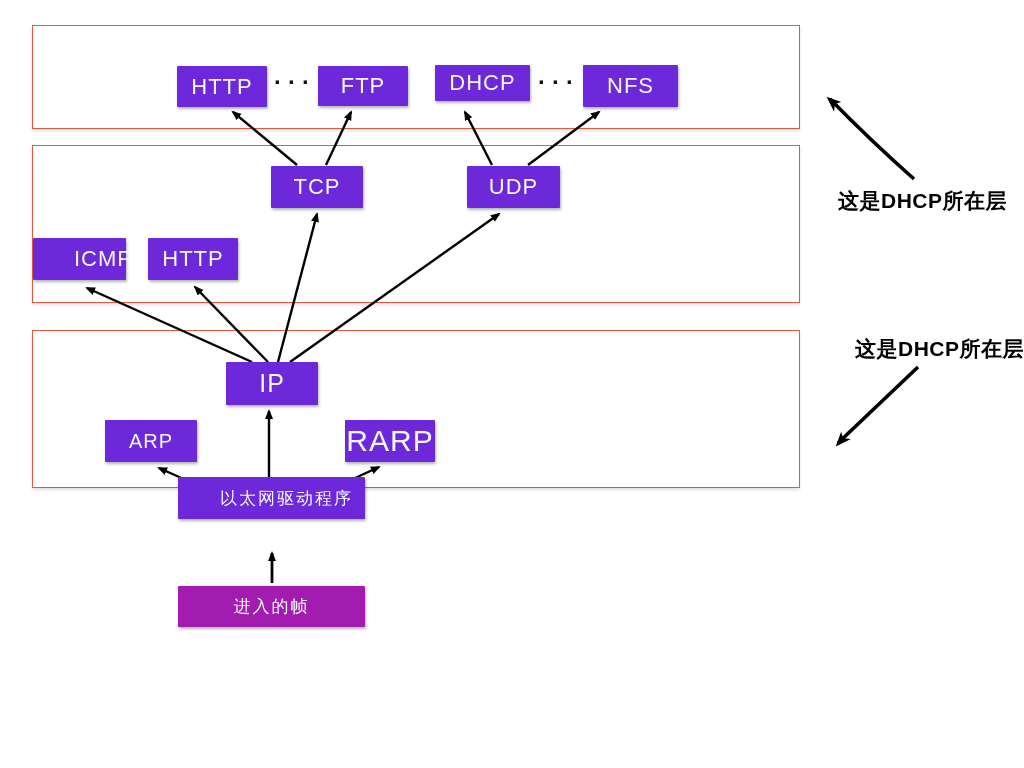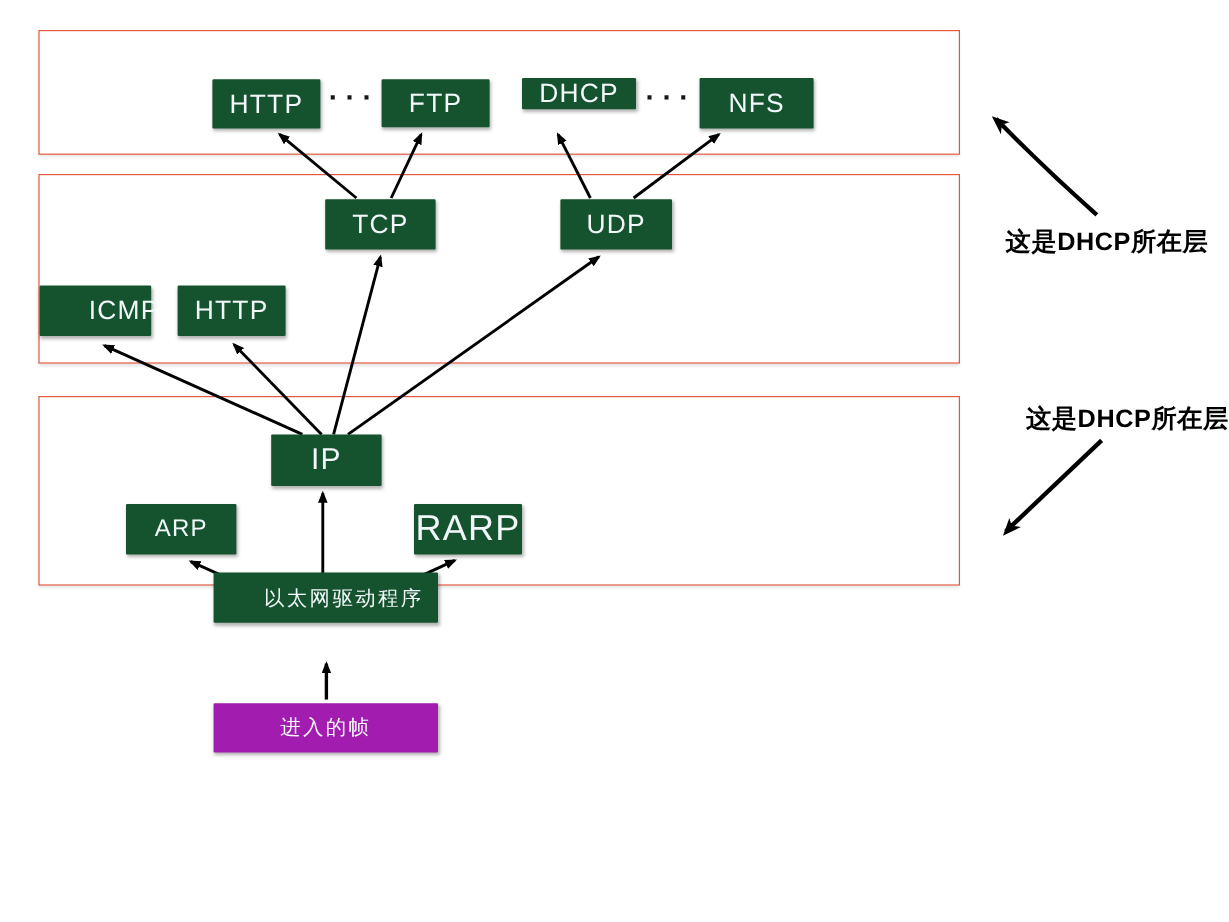--- a/index.html
+++ b/index.html
@@ -18,33 +18,33 @@
     box-shadow:0 2px 3px rgba(0,0,0,0.12);
     box-sizing:border-box;
   }
   #layer-app     {left:32px; top:25px;  width:768px; height:104px;}
   #layer-transport{left:32px; top:145px; width:768px; height:158px;}
   #layer-network {left:32px; top:330px; width:768px; height:158px;}
 
   
   .node{
     position:absolute;
-    background:#14532d;
+    background:#6d28d9;
     color:#f2f7fa;
     display:flex;align-items:center;justify-content:center;
     font-size:22px;
     letter-spacing:1px;
     box-shadow:1px 2px 3px rgba(0,0,0,0.30);
     border-radius:1px;
     box-sizing:border-box;
     z-index:3;
   }
   #node-http {left:177px; top:66px;  width:90px;  height:41px;}
   #node-ftp  {left:318px; top:66px;  width:90px;  height:40px;}
-  #node-dhcp {left:435px; top:65px;  width:95px;  height:26px;}
+  #node-dhcp {left:435px; top:65px;  width:95px;  height:36px;}
   #node-nfs  {left:583px; top:65px;  width:95px;  height:42px;}
   #node-tcp  {left:271px; top:166px; width:92px;  height:42px;}
   #node-udp  {left:467px; top:166px; width:93px;  height:42px;}
   #node-icmp {left:33px;  top:238px; width:93px;  height:42px;padding-left:48px;}
   #node-igmp {left:148px; top:238px; width:90px;  height:42px;}
   #node-ip   {left:226px; top:362px; width:92px;  height:43px; font-size:25px;}
   #node-arp  {left:105px; top:420px; width:92px;  height:42px; font-size:20px;}
   #node-rarp {left:345px; top:420px; width:90px;  height:42px; font-size:30px;}
   #node-ethernet{left:178px; top:477px; width:187px; height:42px; font-size:17px; letter-spacing:2px;padding-left:30px;}
   #node-frame{left:178px; top:586px; width:187px; height:41px; font-size:17px; letter-spacing:2px; background:#a21caf;}

